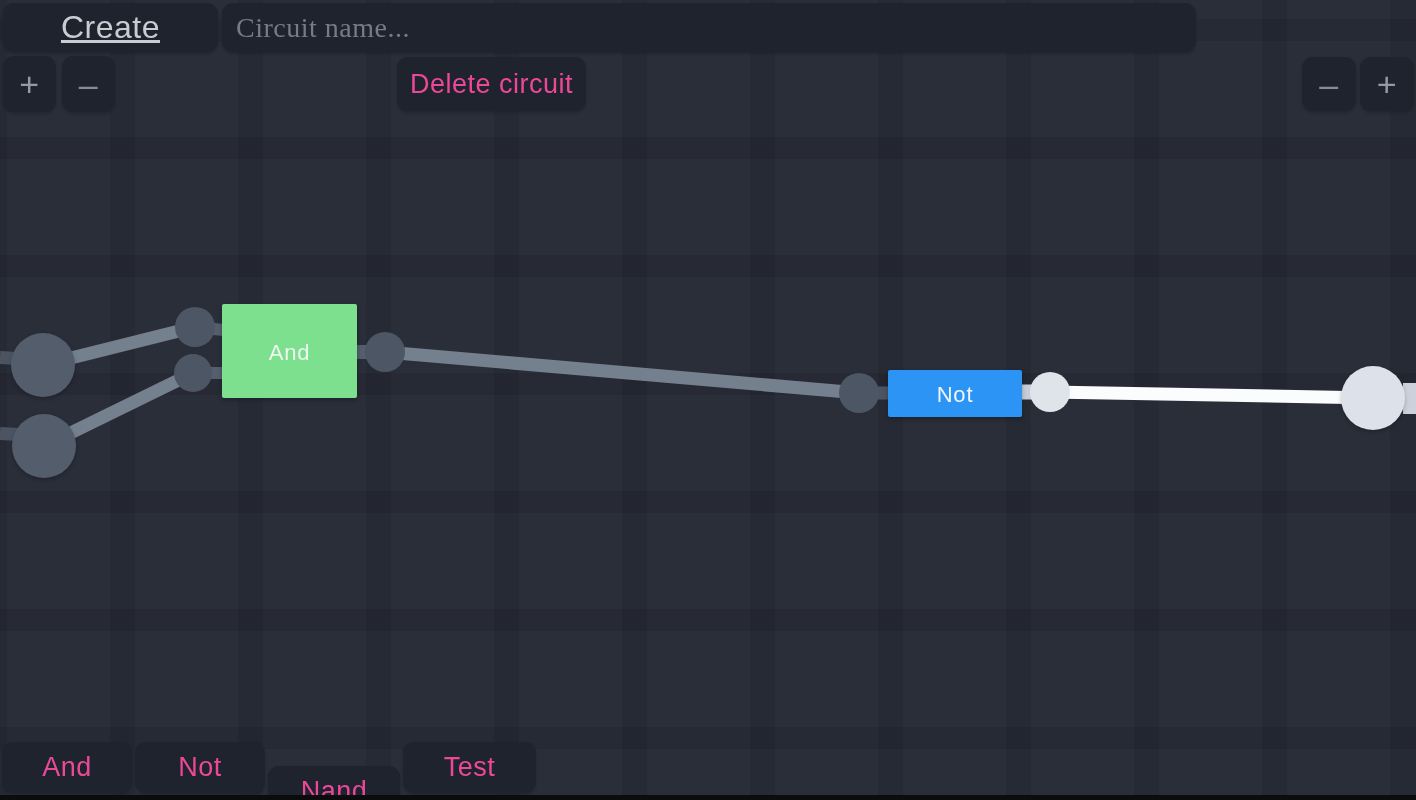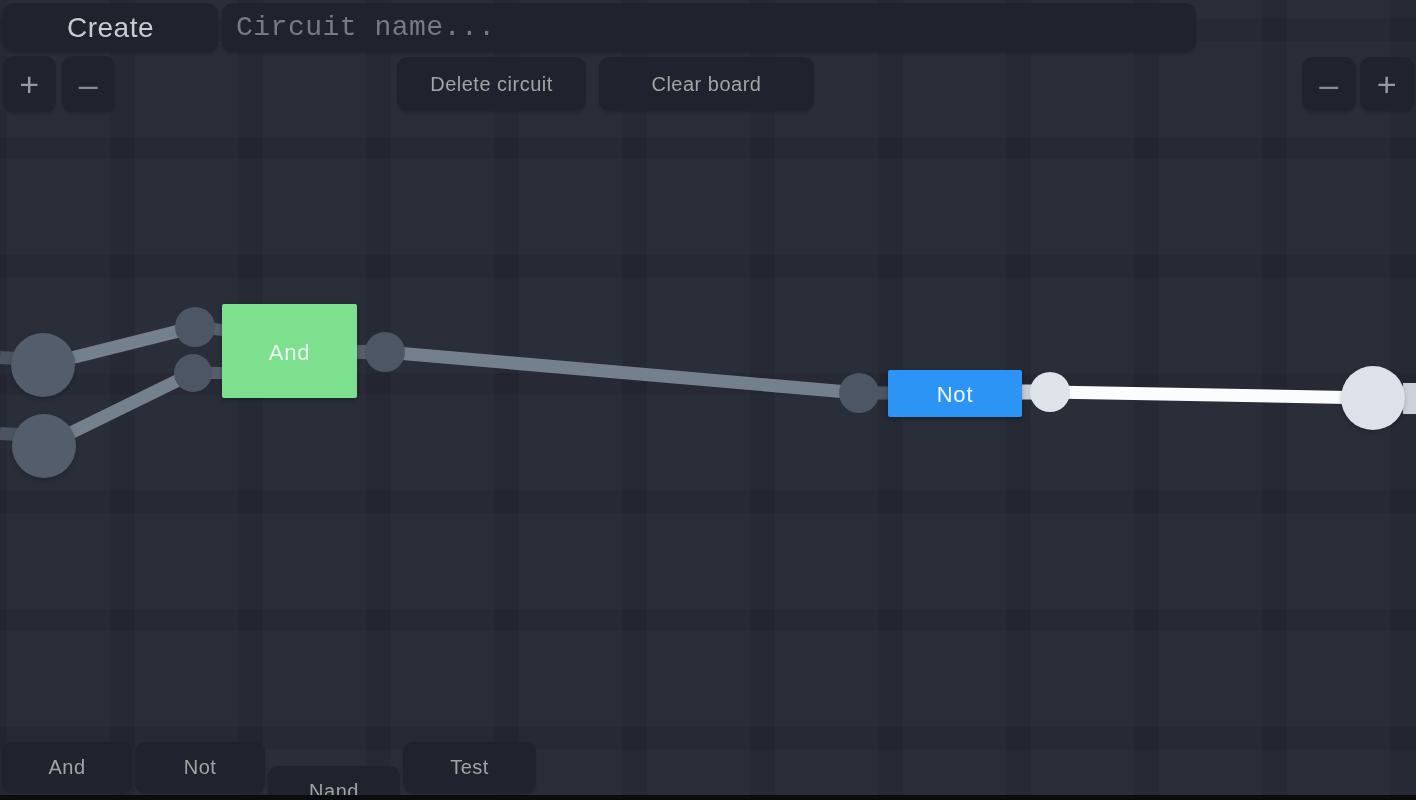--- a/index.html
+++ b/index.html
@@ -12,35 +12,35 @@
     background-image:
       repeating-linear-gradient(90deg, rgba(0,0,0,0.09) 0px, rgba(0,0,0,0.09) 25px, transparent 25px, transparent 128px),
       repeating-linear-gradient(180deg, rgba(0,0,0,0.08) 0px, rgba(0,0,0,0.08) 22px, transparent 22px, transparent 118px);
     background-position:-18px 19px, -18px 19px;
   }
   .btn{
     position:absolute;
     display:flex;align-items:center;justify-content:center;
     background:#1e232d;
     border:none;border-radius:11px;
-    color:#a3a3a3;
+    color:#ec4899;
     font-family:"Liberation Sans", sans-serif;
-    font-weight:300;font-size:20px;letter-spacing:0.5px;
+    font-weight:300;font-size:27px;letter-spacing:0.5px;
     padding:0;cursor:pointer;
     box-shadow:0 2px 3px rgba(0,0,0,0.18);
   }
-  .btn.bright{color:#c9ccd1;font-size:28px;}
+  .btn.bright{color:#c9ccd1;font-size:32px;text-decoration:underline;}
   .btn.sq{font-size:34px;color:#959aa3;font-weight:300;}
   .btn.sq.dim{color:#868b94;}
   .name-input{
     position:absolute;left:222px;top:3px;width:974px;height:49px;
     box-sizing:border-box;
     background:#1e232d;border:none;border-radius:11px;
     padding:0 14px;outline:none;
-    color:#c9ccd1;font-family:Liberation Mono, monospace;
+    color:#c9ccd1;font-family:Liberation Serif, serif;
     font-weight:300;font-size:28px;letter-spacing:0.5px;
     box-shadow:0 2px 3px rgba(0,0,0,0.18);
   }
   .name-input::placeholder{color:#767b85;opacity:1;}
   svg.circuit{position:absolute;left:0;top:0;}
   .gate{filter:drop-shadow(0 2px 2px rgba(0,0,0,0.28));}
   .bigdot{filter:drop-shadow(0 2px 2px rgba(0,0,0,0.22));}
   .gate text{
     font-family:"Liberation Sans", sans-serif;
     font-weight:300;font-size:22px;letter-spacing:0.8px;
@@ -94,21 +94,20 @@
 
   <button class="btn bright" style="left:3px;top:3px;width:215px;height:49px;">Create</button>
 
   <input class="name-input" type="text" placeholder="Circuit name..." style="">
 
 
   <button class="btn sq" style="left:3px;top:56px;width:53px;height:56px;">+</button>
   <button class="btn sq dim" style="left:62px;top:56px;width:53px;height:56px;">–</button>
 
   <button class="btn" style="left:397px;top:57px;width:189px;height:54px;">Delete circuit</button>
-  <button class="btn" style="left:599px;top:57px;width:215px;height:54px;">Clear board</button>
 
   <button class="btn sq dim" style="left:1302px;top:57px;width:54px;height:54px;">–</button>
   <button class="btn sq" style="left:1360px;top:57px;width:54px;height:54px;">+</button>
 
   <button class="btn" style="left:2px;top:742px;width:130px;height:51px;">And</button>
   <button class="btn" style="left:135px;top:742px;width:130px;height:51px;">Not</button>
   <button class="btn" style="left:268px;top:766px;width:132px;height:51px;">Nand</button>
   <button class="btn" style="left:403px;top:742px;width:133px;height:51px;text-align:right;">Test</button>
 
   <div class="bottom-strip"></div>

